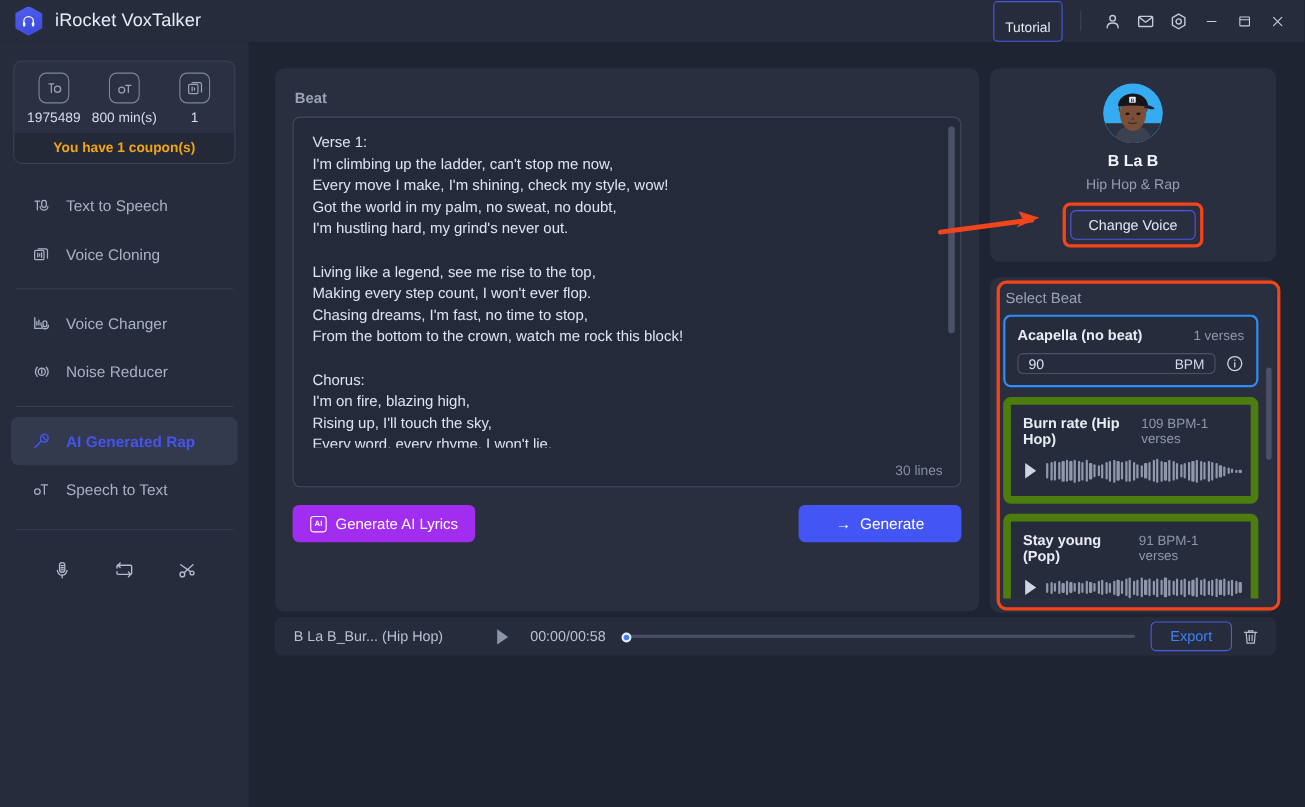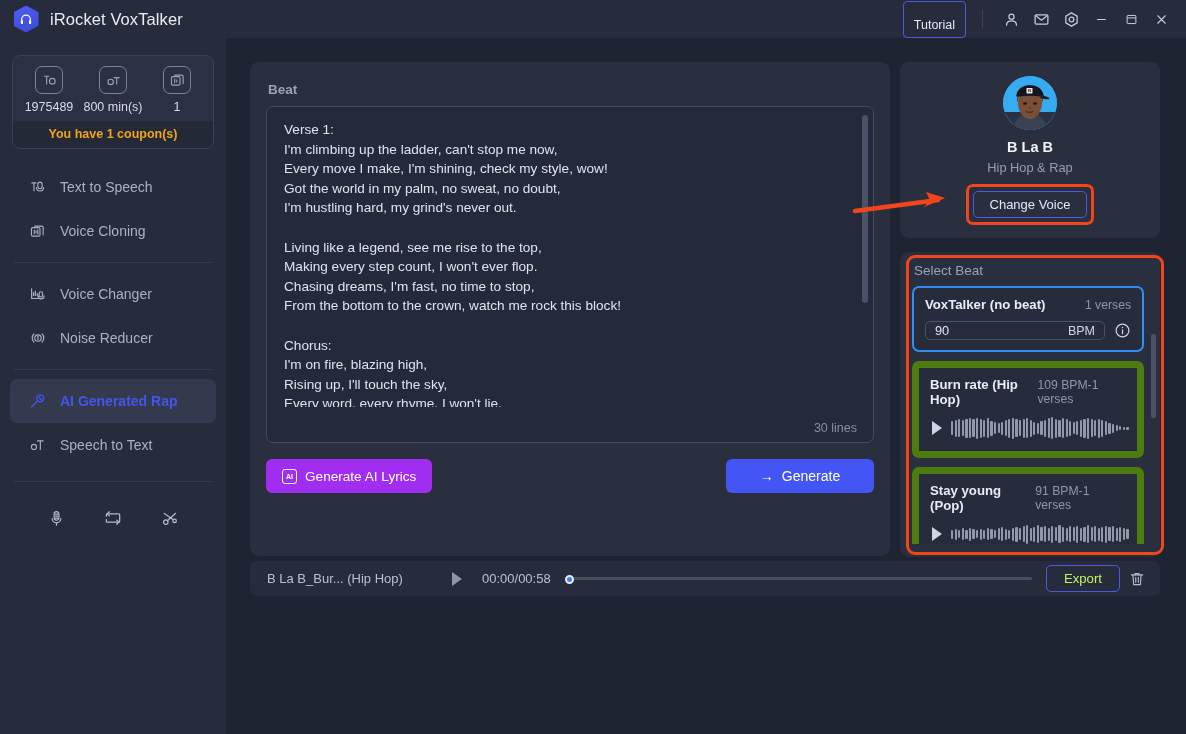--- a/index.html
+++ b/index.html
@@ -216,21 +216,21 @@
   }
   .player-time { margin-left: 20px; color: #b9c0d2; font-size: 13px; }
   .seek-wrap { flex: 1; margin: 0 14px 0 14px; position: relative; height: 14px; display:flex; align-items:center; cursor:pointer; }
   .seek-track { width: 100%; height: 3px; background: #474e64; border-radius: 2px; }
   .seek-knob {
     position: absolute; left: 0; top: 3px; width: 9px; height: 9px;
     border-radius: 50%; background: #3f7ff0; border: 2px solid #e8ecf8;
   }
   .export-btn {
     border: 1px solid #4a5bdd; border-radius: 5px; background: transparent;
-    color: #bef264; font-size: 13.2px; padding: 5px 17px; cursor: pointer; font-family: inherit;
+    color: #3b82f6; font-size: 13.2px; padding: 5px 17px; cursor: pointer; font-family: inherit;
   }
   .trash-ico { width: 34px; display:flex; align-items:center; justify-content:center; color: #b4bbcd; cursor:pointer; margin-right: 6px; }
 </style>
 </head>
 <body>
 
 <div class="app">
 
   <div class="titlebar">
     <div class="logo-box">
@@ -496,21 +496,21 @@
     <path d="M5 29 L88 18" stroke="#f3451c" stroke-width="4.5" stroke-linecap="round" fill="none"></path>
     <path d="M95 16 L76 10 L80 18 L74 25 Z" fill="#f3451c"></path>
   </svg>
 
   <div class="beat-panel">
     <div class="beat-head">Select Beat</div>
     <div class="beat-list">
 
       <div class="beat-item selected">
         <div class="beat-top">
-          <span class="beat-name">VoxTalker (no beat)</span>
+          <span class="beat-name">Acapella (no beat)</span>
           <span class="beat-meta">1 verses</span>
         </div>
         <div class="bpm-row">
           <div class="bpm-field">
             <span>90</span>
             <span class="bpm-unit">BPM</span>
           </div>
           <span class="info-ico">
             <svg width="17" height="17" viewBox="0 0 24 24" fill="none" stroke="currentColor" stroke-width="1.7" stroke-linecap="round">
               <circle cx="12" cy="12" r="9"></circle>

